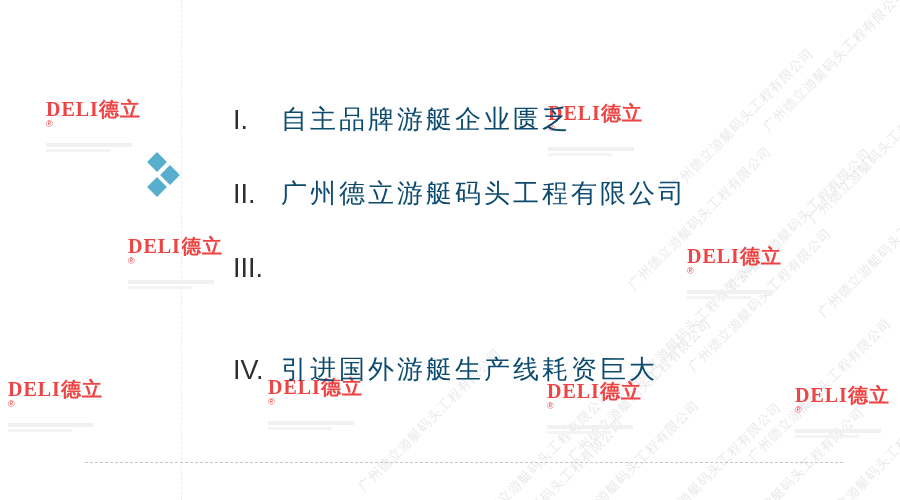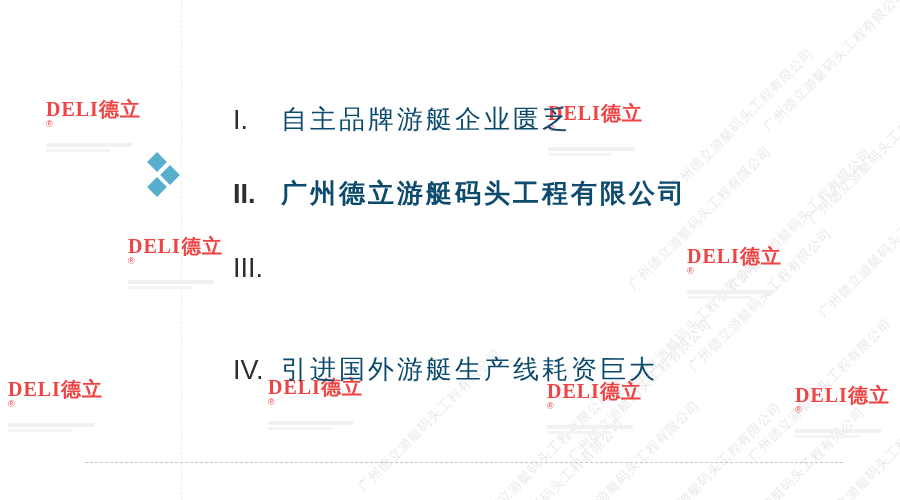--- a/index.html
+++ b/index.html
@@ -40,21 +40,21 @@
   }
   .diamond.d1{left:5px;top:5px;}
   .diamond.d2{left:18px;top:18px;}
   .diamond.d3{left:5px;top:30px;}
   
   .list{position:absolute;left:233px;top:0;z-index:4;}
   .list-item{
     position:absolute;left:0;display:flex;align-items:flex-start;
     white-space:nowrap;
   }
-  .li-1{top:104px;} .li-2{top:178px;font-weight:bold;} .li-3{top:252px;} .li-4{top:326px;margin-top:28px;}
+  .li-1{top:104px;} .li-2{top:178px;} .li-3{top:252px;} .li-4{top:326px;margin-top:28px;}
   .numeral{
     width:48px;flex:0 0 48px;
     font-family:"Liberation Sans","DejaVu Sans",sans-serif;
     font-size:27px;color:#2e2e2e;line-height:32px;
   }
   .item-text{
     font-family:"Liberation Serif","DejaVu Serif",serif;
     font-size:26px;letter-spacing:3px;color:#0c4a6e;line-height:32px;
   }
 </style>

